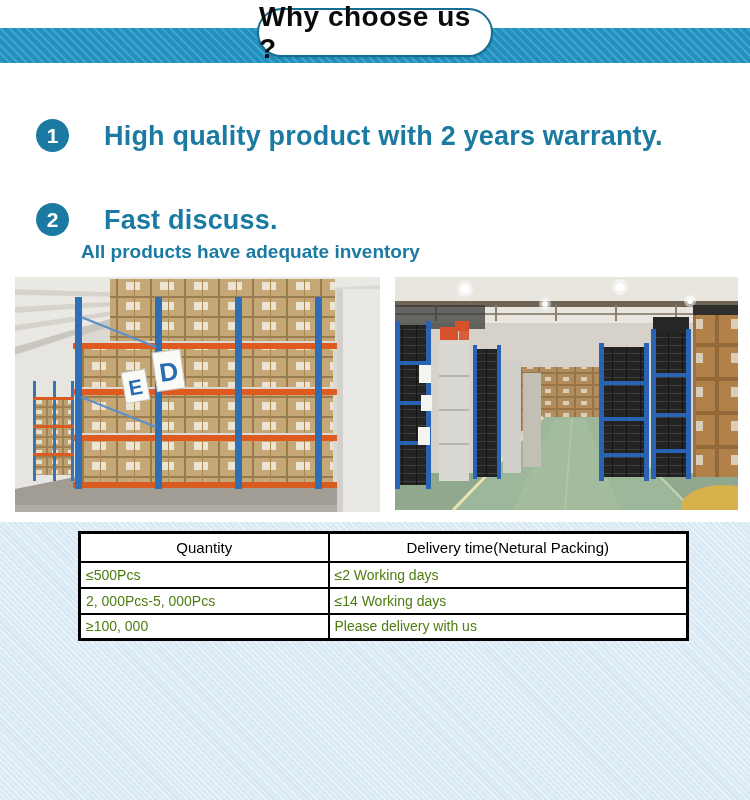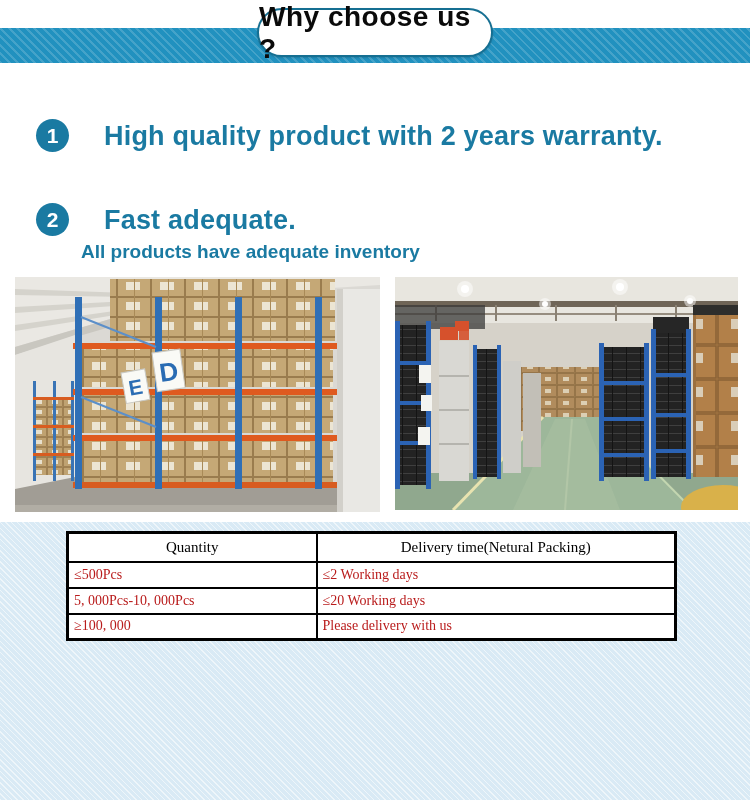--- a/index.html
+++ b/index.html
@@ -48,55 +48,55 @@
   .photo-left  { left:15px;  width:365px; height:235px; }
   .photo-right { left:395px; width:343px; height:233px; }
   .photo svg { display:block; width:100%; height:100%; }
   
   .blue-section {
     position:absolute; left:0; top:522px; width:750px; height:278px;
     background-color:#d9eaf5;
     background-image:repeating-linear-gradient(45deg, rgba(255,255,255,.55) 0 1px, transparent 1px 4px);
   }
   table.delivery {
-    position:absolute; left:66px; top:9px;
+    position:absolute; left:78px; top:9px;
     width:608px; border-collapse:collapse; table-layout:fixed;
     background:#fff; border:3px solid #000;
-    font-family:Liberation Serif, serif;
+    font-family:Liberation Sans, sans-serif;
     padding-left:8px;
   }
   table.delivery col.c1 { width:249px; }
   table.delivery col.c2 { width:359px; }
   table.delivery th {
     border:2px solid #000; height:29px; font-size:15px; font-weight:normal;
     text-align:center; color:#000;
   }
   table.delivery td {
-    border:2px solid #000; height:26px; font-size:14px; color:#b91c1c;
+    border:2px solid #000; height:26px; font-size:14px; color:#4d7c0f;
     text-align:left; padding-left:5px; white-space:nowrap; overflow:hidden;
   }
 </style>
 </head>
 <body>
 
 <div class="page">
 
   <div class="band"></div>
   <div class="pill">
     <span>Why choose us ?</span>
   </div>
 
   <div class="point pt1">
     <div class="num-badge">1</div>
     <div class="pt-title">High quality product with 2 years warranty.</div>
   </div>
 
   <div class="point pt2">
     <div class="num-badge">2</div>
-    <div class="pt-title">Fast adequate.</div>
+    <div class="pt-title">Fast discuss.</div>
   </div>
   <div class="pt-sub">All products have adequate inventory</div>
 
   <div class="photo photo-left">
     <svg viewBox="0 0 365 235" preserveAspectRatio="none">
       <defs>
         <pattern id="bxL" width="34" height="20" patternUnits="userSpaceOnUse">
           <rect width="34" height="20" fill="#c5a876"></rect>
           <rect x="0.5" y="0.5" width="33" height="19" fill="none" stroke="#9a7c4e" stroke-width="1"></rect>
           <rect x="9" y="5" width="14" height="8" fill="#ece5d3"></rect>
@@ -267,22 +267,22 @@
           <th>Quantity</th>
           <th>Delivery time(Netural Packing)</th>
         </tr>
       </thead>
       <tbody>
         <tr>
           <td>≤500Pcs</td>
           <td>≤2 Working days</td>
         </tr>
         <tr>
-          <td>5, 000Pcs-10, 000Pcs</td>
-          <td>≤20 Working days</td>
+          <td>2, 000Pcs-5, 000Pcs</td>
+          <td>≤14 Working days</td>
         </tr>
         <tr>
           <td>≥100, 000</td>
           <td>Please delivery with us</td>
         </tr>
       </tbody>
     </table>
   </div>
 
 </div>

